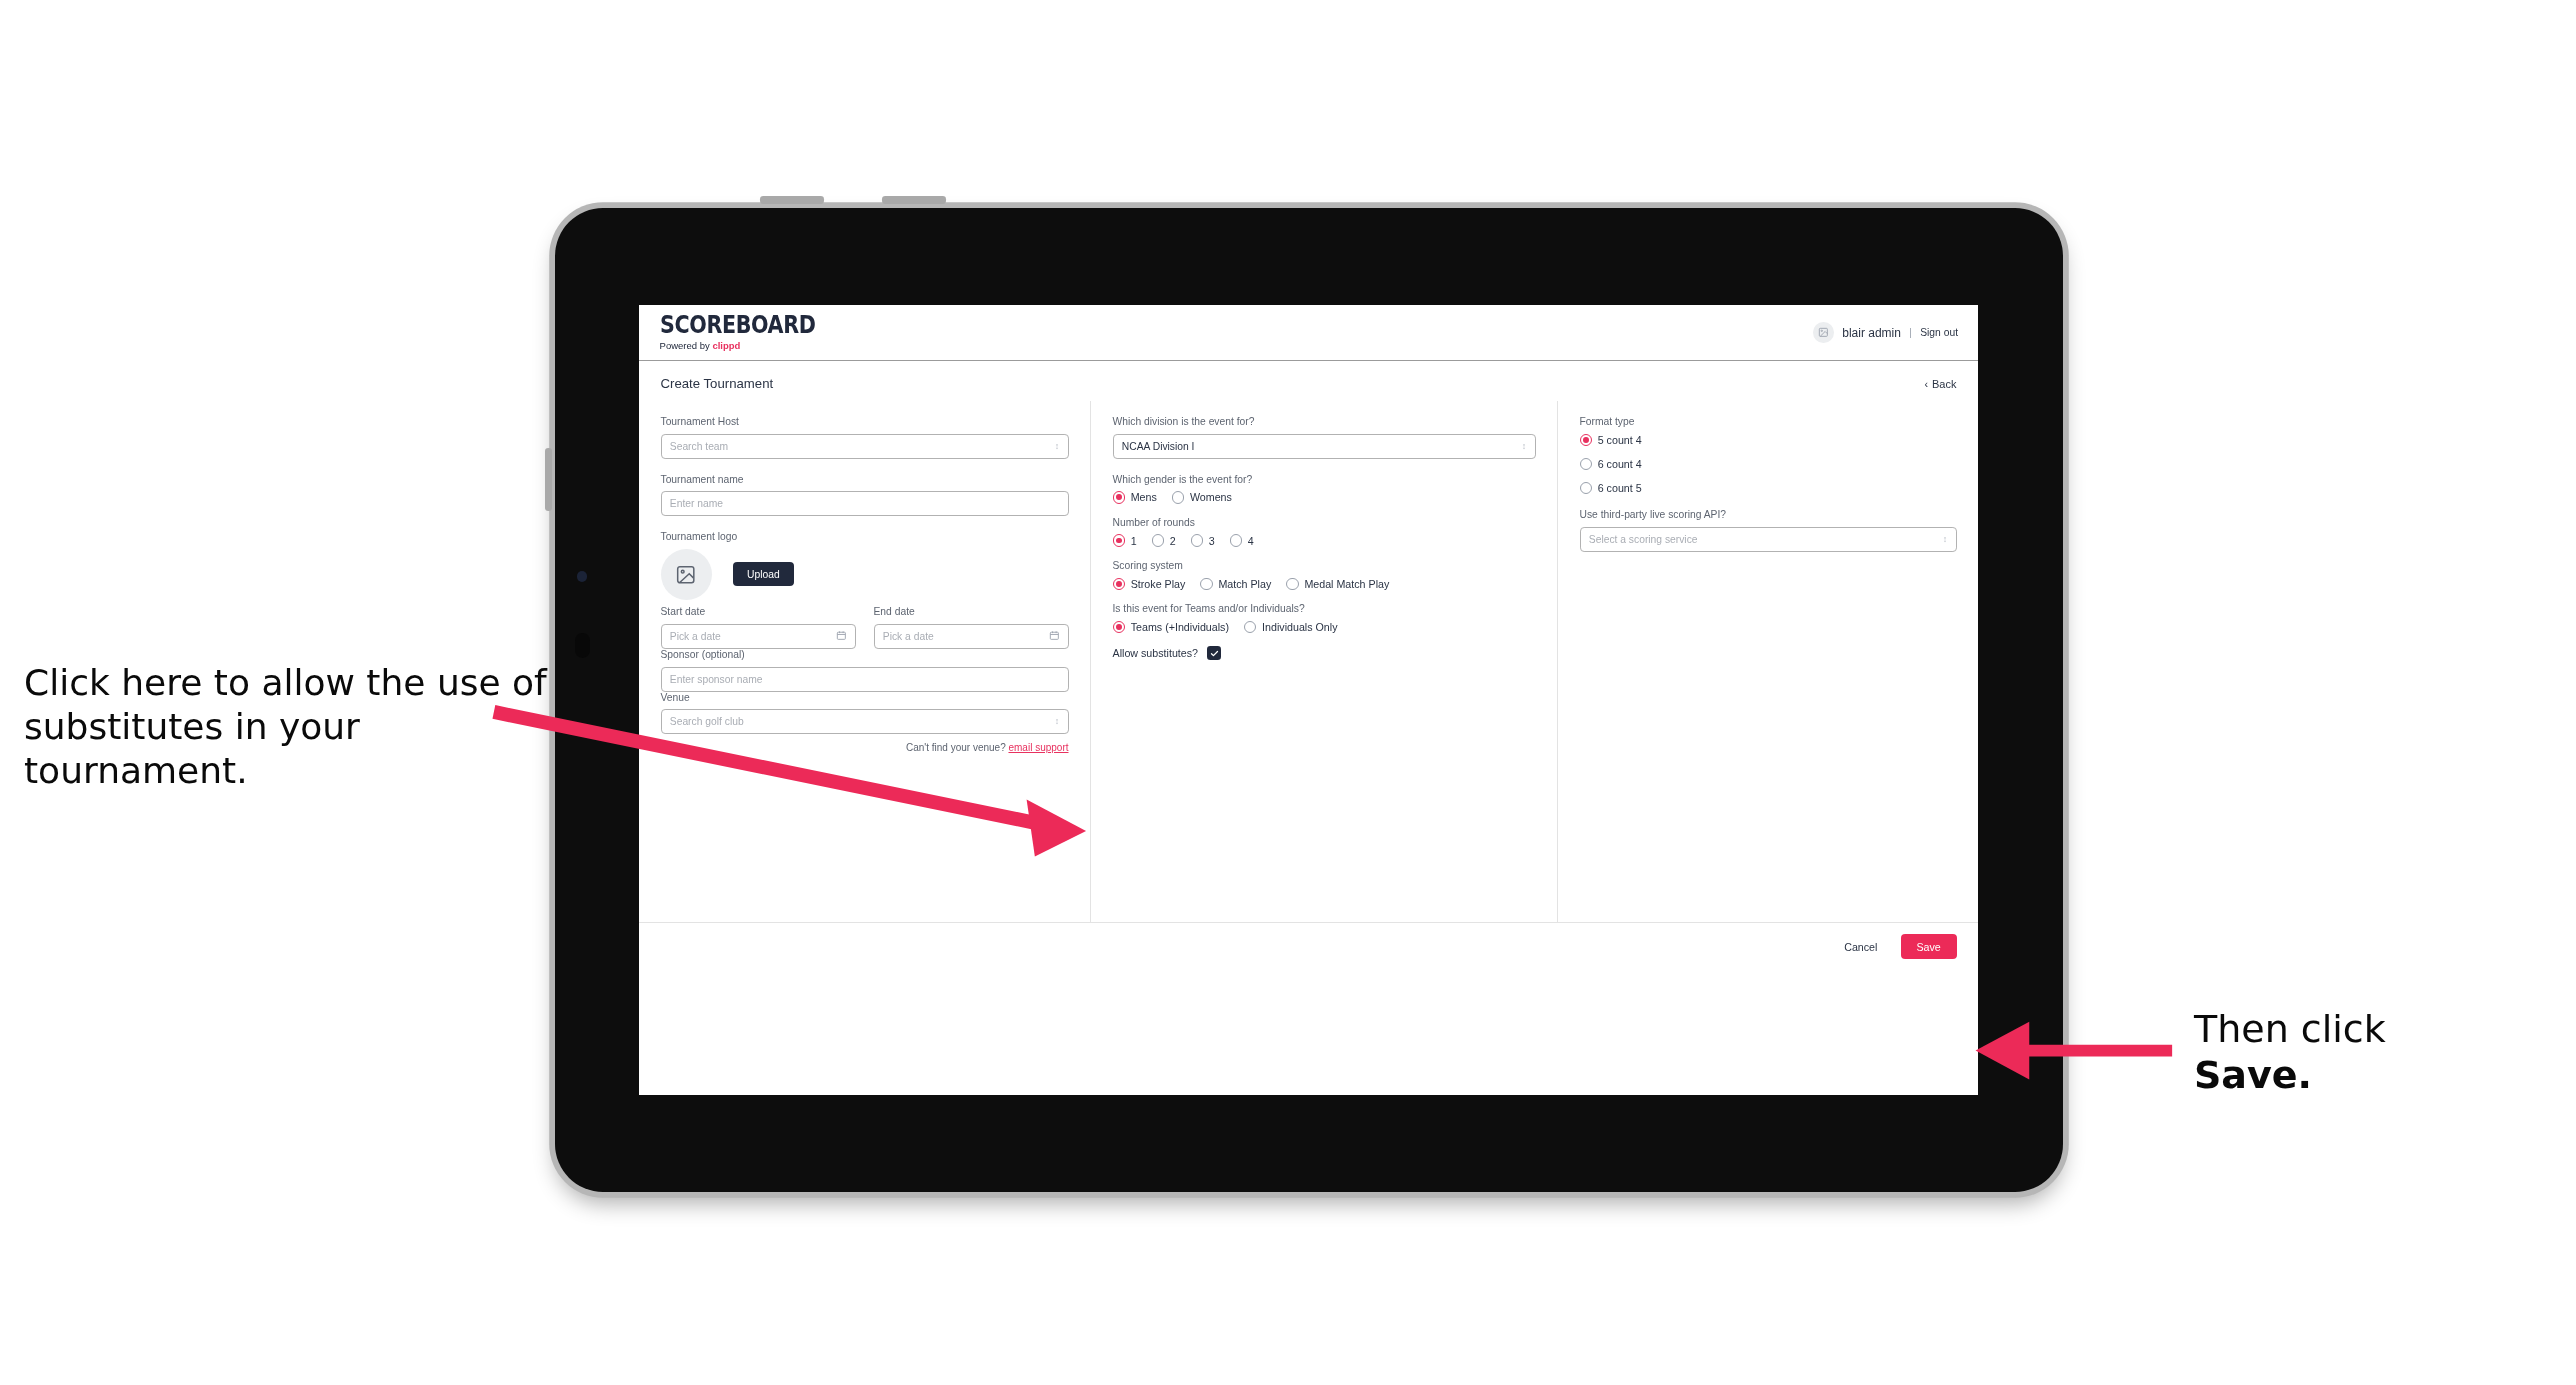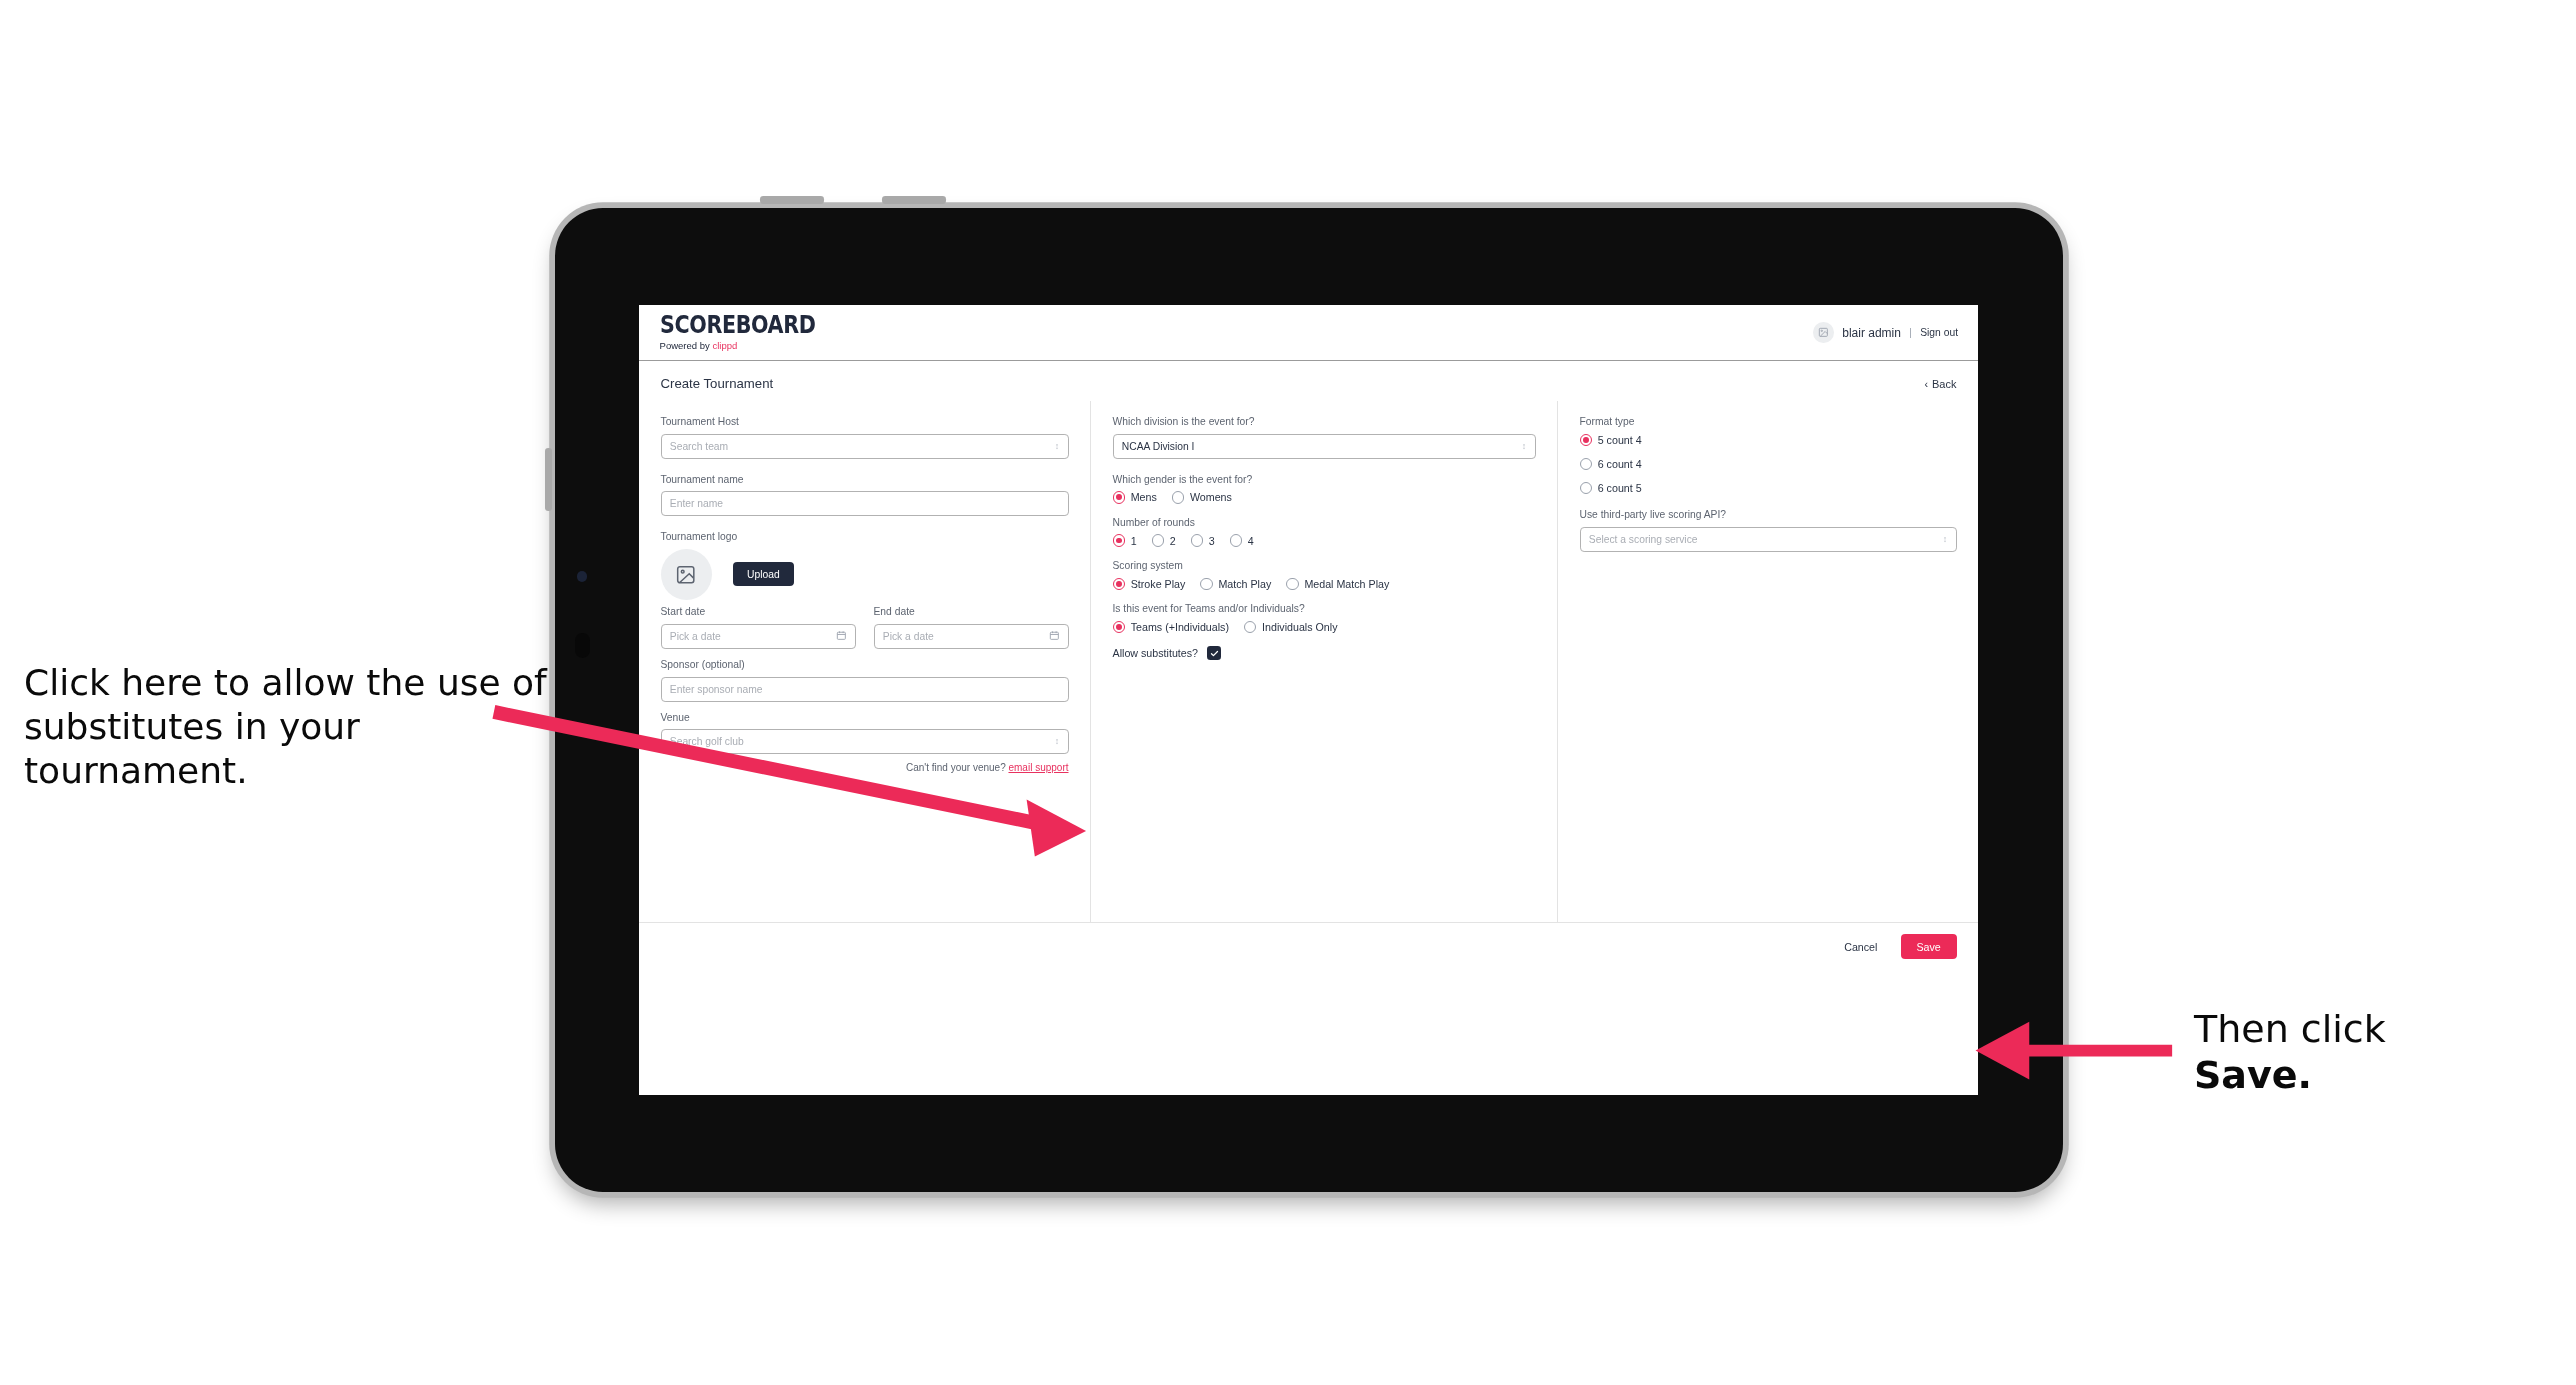--- a/index.html
+++ b/index.html
@@ -113,21 +113,21 @@
   }
   .brand-sub {
     margin-top: 5.8px;
     font-size: 9.5px;
     color: #21293c;
     line-height: 1;
     white-space: nowrap;
   }
   .brand-sub .clippd {
     color: #e8315f;
-    font-weight: 400;
+    font-weight: 700;
   }
   .navtabs {
     display: flex;
     align-items: stretch;
   }
   .navtab {
     position: relative;
     padding: 0 17.3px;
     display: flex;
     align-items: center;
@@ -236,21 +236,21 @@
     margin-left: auto;
     color: #b9bec6;
     font-size: 9px;
     line-height: 1;
   }
   .input .cal {
     margin-left: auto;
     color: #9aa1ac;
   }
   .mb18 { margin-bottom: 15px; }
-  .mb12 { margin-bottom: 10px; }
+  .mb12 { }
 
   
   .logo-row {
     display: flex;
     align-items: center;
     gap: 21.5px;
     margin-bottom: 6.6px;
   }
   .logo-circle {
     width: 51px;

